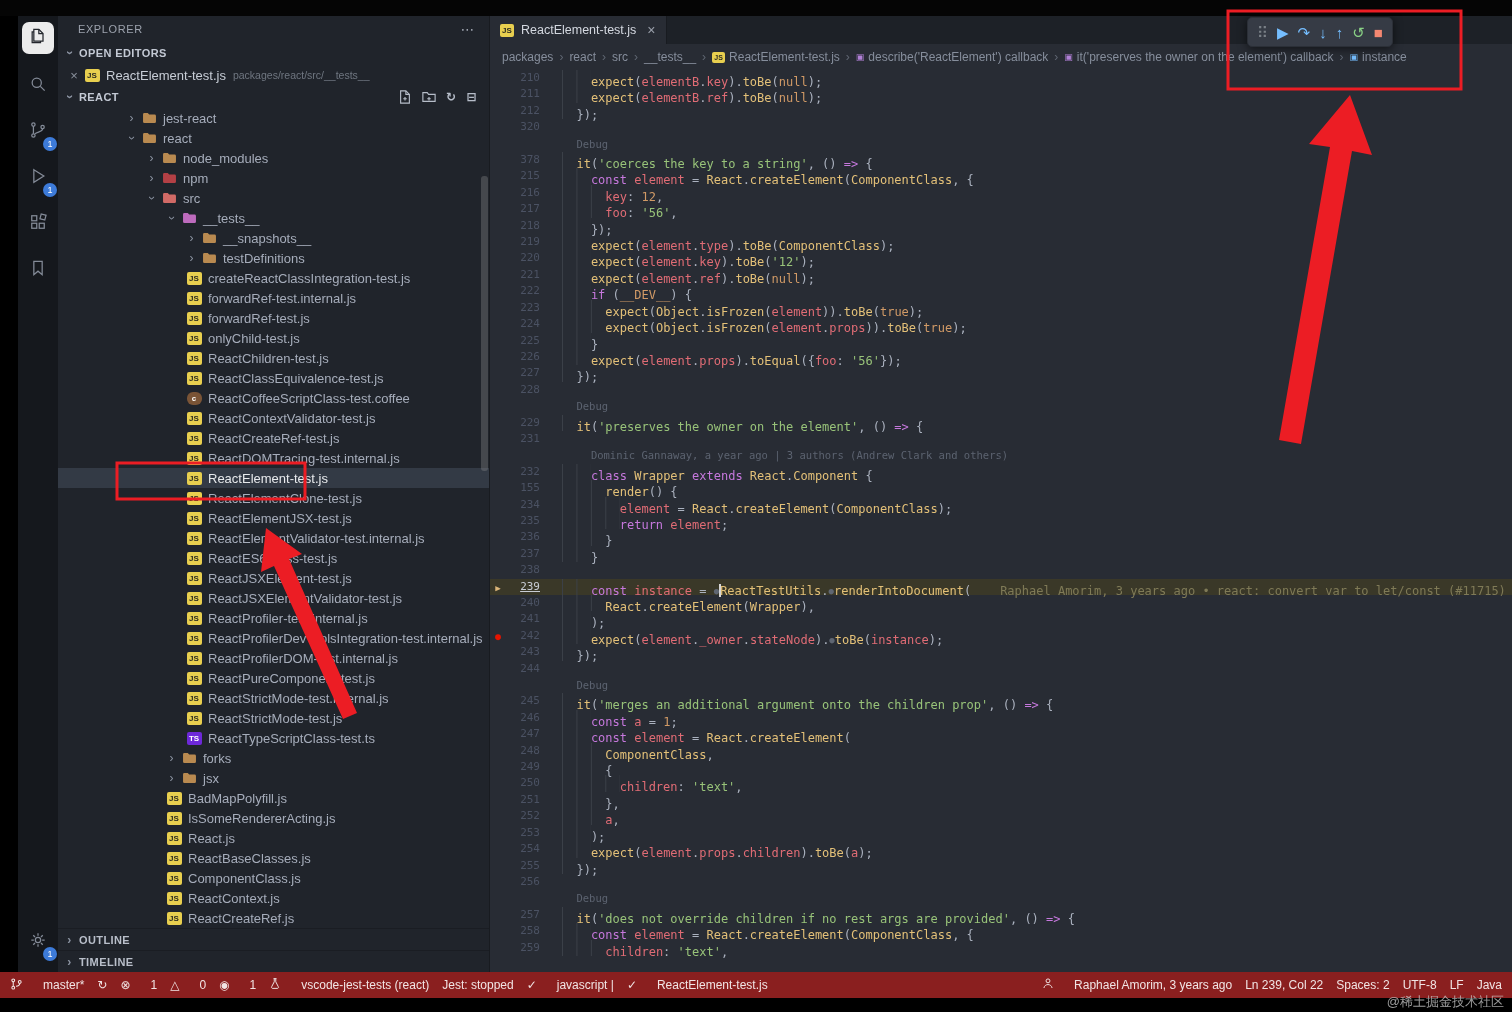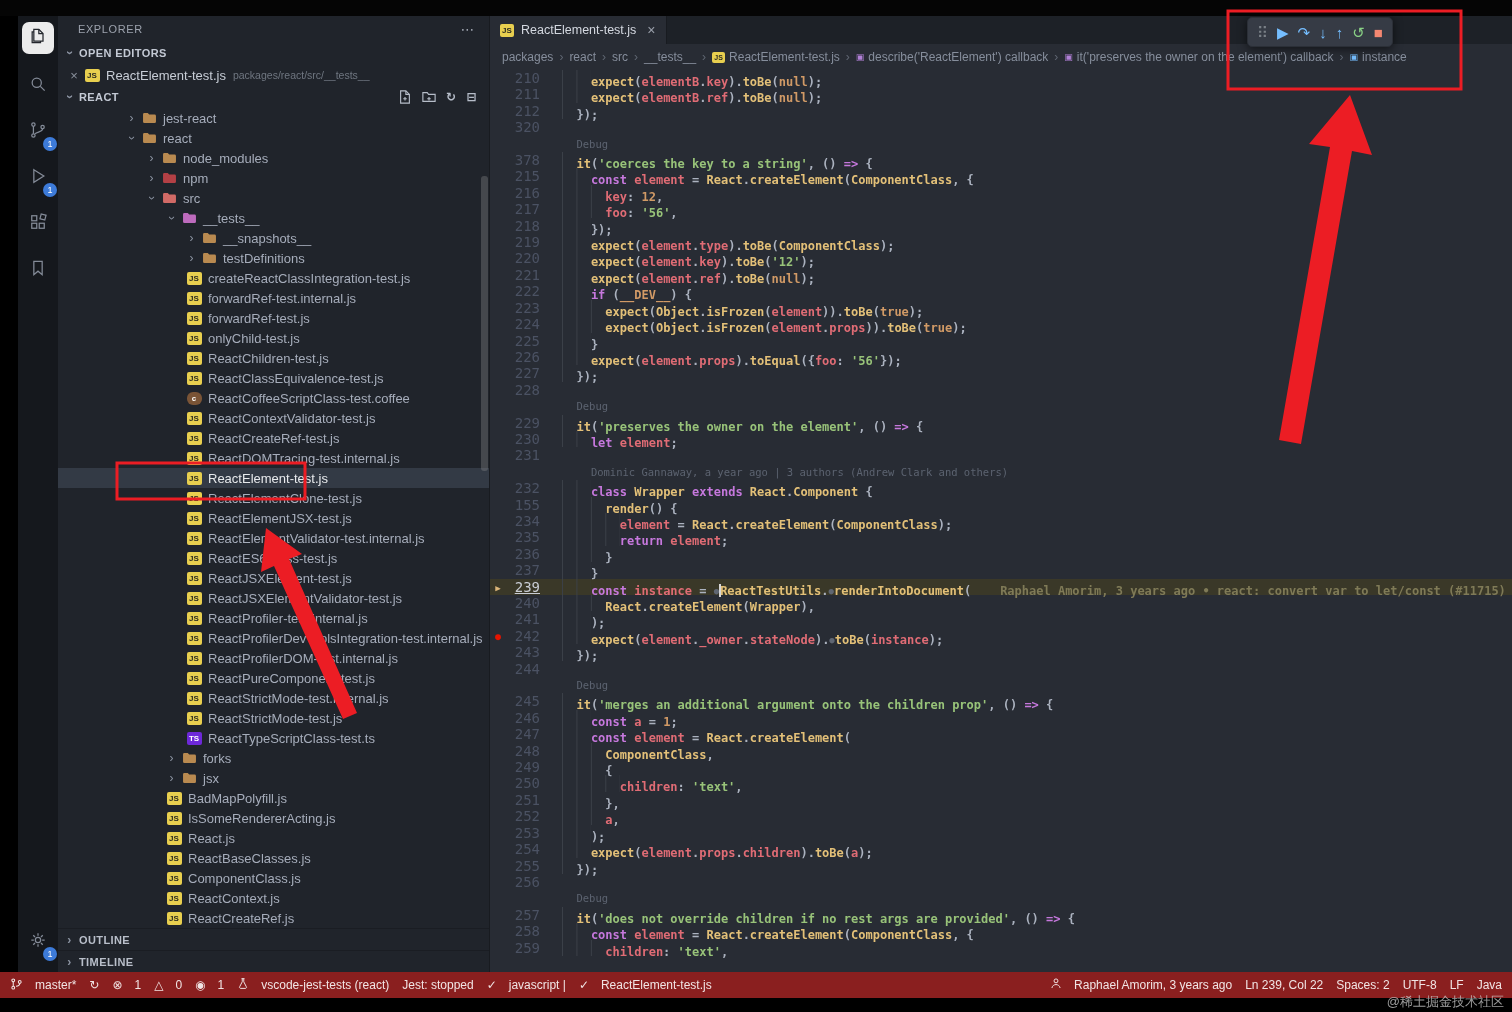--- a/index.html
+++ b/index.html
@@ -60,38 +60,38 @@
   .bc-item { display:flex; align-items:center; gap:4px; cursor:pointer; }
   .bc-sym { font-size:9px; }
   .bc-js { width:13px; height:11px; font:700 7px/11px "Liberation Sans",sans-serif; background:#e8cf4f; color:#2b2b20; text-align:center; border-radius:2px; }
 
   .code { flex:1; font-family:"DejaVu Sans Mono",monospace; font-size:12px; color:#abb2bf; overflow:hidden; position:relative; }
   .crow { display:flex; height:16.42px; line-height:16.42px; white-space:pre; }
   .crow.cur { background:#3a3828; }
   .glyph { flex:0 0 16px; text-align:center; }
   .bpdot { color:#e51400; font-size:10px; }
   .curarr { color:#dcb67a; font-size:9px; }
-  .lnum { flex:0 0 34px; text-align:right; color:#4b5263; font-size:14px; }
+  .lnum { flex:0 0 34px; text-align:right; color:#4b5263; font-size:11px; }
   .crow.cur .lnum { color:#c8ccd4;text-decoration:underline; }
-  .ltxt { padding-left:22px;font-weight:bold; }
+  .ltxt { padding-left:22px; }
   .ind { display:inline-block; height:100%; background:linear-gradient(to right,#3b4048 1px,transparent 1px); background-size:14.44px 100%; }
   .lensrow { height:16.42px; line-height:16.42px; color:#5c6370; font-size:10.5px; cursor:pointer; }
   .blame { color:#7f7a57; margin-left:4ch; }
   .caret { display:inline-block; width:2px; height:13px; margin:0 -1px -2px 0; background:#d7d7d7; }
   .tk-k { color:#c678dd; } .tk-f { color:#e3c078; } .tk-c { color:#e3c078; }
   .tk-v { color:#e06c75; } .tk-s { color:#98c379; } .tk-o { color:#d19a66; }
   .tk-p { color:#abb2bf; } .tk-d { color:#5f6672; font-size:9px; vertical-align:1px; }
 
   
   .dbg-toolbar { position:absolute; left:1247px; top:17px; height:30px; background:#363b45; border:1px solid #2b2f37; border-radius:5px; box-shadow:0 2px 10px rgba(0,0,0,.55); display:flex; align-items:center; gap:9px; padding:0 9px; z-index:20; }
   .dbg-btn { font-size:15px; cursor:pointer; line-height:1; }
 
   
   .st-group { display:flex; align-items:center; gap:13px; overflow:hidden; white-space:nowrap; }
-  .st-item { display:flex; align-items:center; gap:12px; cursor:pointer; }
+  .st-item { display:flex; align-items:center; gap:20px; cursor:pointer; }
   .st-item svg { stroke:#f1e4e4; fill:none; stroke-width:1.3; }
   .st-gl { font-size:12px; }
 
   
   .overlay { position:absolute; inset:0; z-index:100; pointer-events:none; }
   .watermark { position:absolute; right:8px; bottom:1px; color:rgba(205,205,205,.75); font-size:13px; z-index:110; }
 </style>
 </head>
 <body>
 
@@ -544,29 +544,29 @@
           <div class="crow"><span class="glyph"></span><span class="lnum">221</span><span class="ltxt"><span class="ind" style="width: 28.88px;"></span><span class="tk-f">expect</span><span class="tk-p">(</span><span class="tk-v">element</span><span class="tk-p">.</span><span class="tk-v">ref</span><span class="tk-p">).</span><span class="tk-f">toBe</span><span class="tk-p">(</span><span class="tk-o">null</span><span class="tk-p">);</span></span></div>
           <div class="crow"><span class="glyph"></span><span class="lnum">222</span><span class="ltxt"><span class="ind" style="width: 28.88px;"></span><span class="tk-k">if</span><span class="tk-p"> (</span><span class="tk-o">__DEV__</span><span class="tk-p">) {</span></span></div>
           <div class="crow"><span class="glyph"></span><span class="lnum">223</span><span class="ltxt"><span class="ind" style="width: 43.32px;"></span><span class="tk-f">expect</span><span class="tk-p">(</span><span class="tk-c">Object</span><span class="tk-p">.</span><span class="tk-f">isFrozen</span><span class="tk-p">(</span><span class="tk-v">element</span><span class="tk-p">)).</span><span class="tk-f">toBe</span><span class="tk-p">(</span><span class="tk-o">true</span><span class="tk-p">);</span></span></div>
           <div class="crow"><span class="glyph"></span><span class="lnum">224</span><span class="ltxt"><span class="ind" style="width: 43.32px;"></span><span class="tk-f">expect</span><span class="tk-p">(</span><span class="tk-c">Object</span><span class="tk-p">.</span><span class="tk-f">isFrozen</span><span class="tk-p">(</span><span class="tk-v">element</span><span class="tk-p">.</span><span class="tk-v">props</span><span class="tk-p">)).</span><span class="tk-f">toBe</span><span class="tk-p">(</span><span class="tk-o">true</span><span class="tk-p">);</span></span></div>
           <div class="crow"><span class="glyph"></span><span class="lnum">225</span><span class="ltxt"><span class="ind" style="width: 28.88px;"></span><span class="tk-p">}</span></span></div>
           <div class="crow"><span class="glyph"></span><span class="lnum">226</span><span class="ltxt"><span class="ind" style="width: 28.88px;"></span><span class="tk-f">expect</span><span class="tk-p">(</span><span class="tk-v">element</span><span class="tk-p">.</span><span class="tk-v">props</span><span class="tk-p">).</span><span class="tk-f">toEqual</span><span class="tk-p">({</span><span class="tk-v">foo</span><span class="tk-p">: </span><span class="tk-s">'56'</span><span class="tk-p">});</span></span></div>
           <div class="crow"><span class="glyph"></span><span class="lnum">227</span><span class="ltxt"><span class="ind" style="width: 14.44px;"></span><span class="tk-p">});</span></span></div>
           <div class="crow"><span class="glyph"></span><span class="lnum">228</span><span class="ltxt"></span></div>
           <div class="lensrow" style="padding-left: 86.44px;">Debug</div>
           <div class="crow"><span class="glyph"></span><span class="lnum">229</span><span class="ltxt"><span class="ind" style="width: 14.44px;"></span><span class="tk-f">it</span><span class="tk-p">(</span><span class="tk-s">'preserves the owner on the element'</span><span class="tk-p">, () </span><span class="tk-k">=&gt;</span><span class="tk-p"> {</span></span></div>
-          <div class="crow"><span class="glyph"></span><span class="lnum">230</span><span class="ltxt"><span class="ind" style="width: 28.88px;"></span><span class="tk-k">let</span><span class="tk-p"> </span><span class="tk-v">element</span><span class="tk-p">;</span></span></div>
           <div class="crow"><span class="glyph"></span><span class="lnum">231</span><span class="ltxt"></span></div>
           <div class="lensrow" style="padding-left: 100.88px;">Dominic Gannaway, a year ago | 3 authors (Andrew Clark and others)</div>
           <div class="crow"><span class="glyph"></span><span class="lnum">232</span><span class="ltxt"><span class="ind" style="width: 28.88px;"></span><span class="tk-k">class</span><span class="tk-p"> </span><span class="tk-c">Wrapper</span><span class="tk-p"> </span><span class="tk-k">extends</span><span class="tk-p"> </span><span class="tk-c">React</span><span class="tk-p">.</span><span class="tk-c">Component</span><span class="tk-p"> {</span></span></div>
           <div class="crow"><span class="glyph"></span><span class="lnum">155</span><span class="ltxt"><span class="ind" style="width: 43.32px;"></span><span class="tk-f">render</span><span class="tk-p">() {</span></span></div>
           <div class="crow"><span class="glyph"></span><span class="lnum">234</span><span class="ltxt"><span class="ind" style="width: 57.76px;"></span><span class="tk-v">element</span><span class="tk-p"> = </span><span class="tk-c">React</span><span class="tk-p">.</span><span class="tk-f">createElement</span><span class="tk-p">(</span><span class="tk-c">ComponentClass</span><span class="tk-p">);</span></span></div>
           <div class="crow"><span class="glyph"></span><span class="lnum">235</span><span class="ltxt"><span class="ind" style="width: 57.76px;"></span><span class="tk-k">return</span><span class="tk-p"> </span><span class="tk-v">element</span><span class="tk-p">;</span></span></div>
           <div class="crow"><span class="glyph"></span><span class="lnum">236</span><span class="ltxt"><span class="ind" style="width: 43.32px;"></span><span class="tk-p">}</span></span></div>
           <div class="crow"><span class="glyph"></span><span class="lnum">237</span><span class="ltxt"><span class="ind" style="width: 28.88px;"></span><span class="tk-p">}</span></span></div>
+          <div class="crow"><span class="glyph"></span><span class="lnum">238</span><span class="ltxt"></span></div>
           <div class="crow cur"><span class="glyph"><span class="curarr">▶</span></span><span class="lnum">239</span><span class="ltxt"><span class="ind" style="width: 28.88px;"></span><span class="tk-k">const</span><span class="tk-p"> </span><span class="tk-v">instance</span><span class="tk-p"> = </span><span class="tk-d">●</span><span class="caret"></span><span class="tk-c">ReactTestUtils</span><span class="tk-p">.</span><span class="tk-d">●</span><span class="tk-f">renderIntoDocument</span><span class="tk-p">(</span><span class="blame">Raphael Amorim, 3 years ago • react: convert var to let/const (#11715)</span></span></div>
           <div class="crow"><span class="glyph"></span><span class="lnum">240</span><span class="ltxt"><span class="ind" style="width: 43.32px;"></span><span class="tk-c">React</span><span class="tk-p">.</span><span class="tk-f">createElement</span><span class="tk-p">(</span><span class="tk-c">Wrapper</span><span class="tk-p">),</span></span></div>
           <div class="crow"><span class="glyph"></span><span class="lnum">241</span><span class="ltxt"><span class="ind" style="width: 28.88px;"></span><span class="tk-p">);</span></span></div>
           <div class="crow"><span class="glyph"><span class="bpdot">●</span></span><span class="lnum">242</span><span class="ltxt"><span class="ind" style="width: 28.88px;"></span><span class="tk-f">expect</span><span class="tk-p">(</span><span class="tk-v">element</span><span class="tk-p">.</span><span class="tk-v">_owner</span><span class="tk-p">.</span><span class="tk-v">stateNode</span><span class="tk-p">).</span><span class="tk-d">●</span><span class="tk-f">toBe</span><span class="tk-p">(</span><span class="tk-v">instance</span><span class="tk-p">);</span></span></div>
           <div class="crow"><span class="glyph"></span><span class="lnum">243</span><span class="ltxt"><span class="ind" style="width: 14.44px;"></span><span class="tk-p">});</span></span></div>
           <div class="crow"><span class="glyph"></span><span class="lnum">244</span><span class="ltxt"></span></div>
           <div class="lensrow" style="padding-left: 86.44px;">Debug</div>
           <div class="crow"><span class="glyph"></span><span class="lnum">245</span><span class="ltxt"><span class="ind" style="width: 14.44px;"></span><span class="tk-f">it</span><span class="tk-p">(</span><span class="tk-s">'merges an additional argument onto the children prop'</span><span class="tk-p">, () </span><span class="tk-k">=&gt;</span><span class="tk-p"> {</span></span></div>
           <div class="crow"><span class="glyph"></span><span class="lnum">246</span><span class="ltxt"><span class="ind" style="width: 28.88px;"></span><span class="tk-k">const</span><span class="tk-p"> </span><span class="tk-v">a</span><span class="tk-p"> = </span><span class="tk-o">1</span><span class="tk-p">;</span></span></div>
           <div class="crow"><span class="glyph"></span><span class="lnum">247</span><span class="ltxt"><span class="ind" style="width: 28.88px;"></span><span class="tk-k">const</span><span class="tk-p"> </span><span class="tk-v">element</span><span class="tk-p"> = </span><span class="tk-c">React</span><span class="tk-p">.</span><span class="tk-f">createElement</span><span class="tk-p">(</span></span></div>

